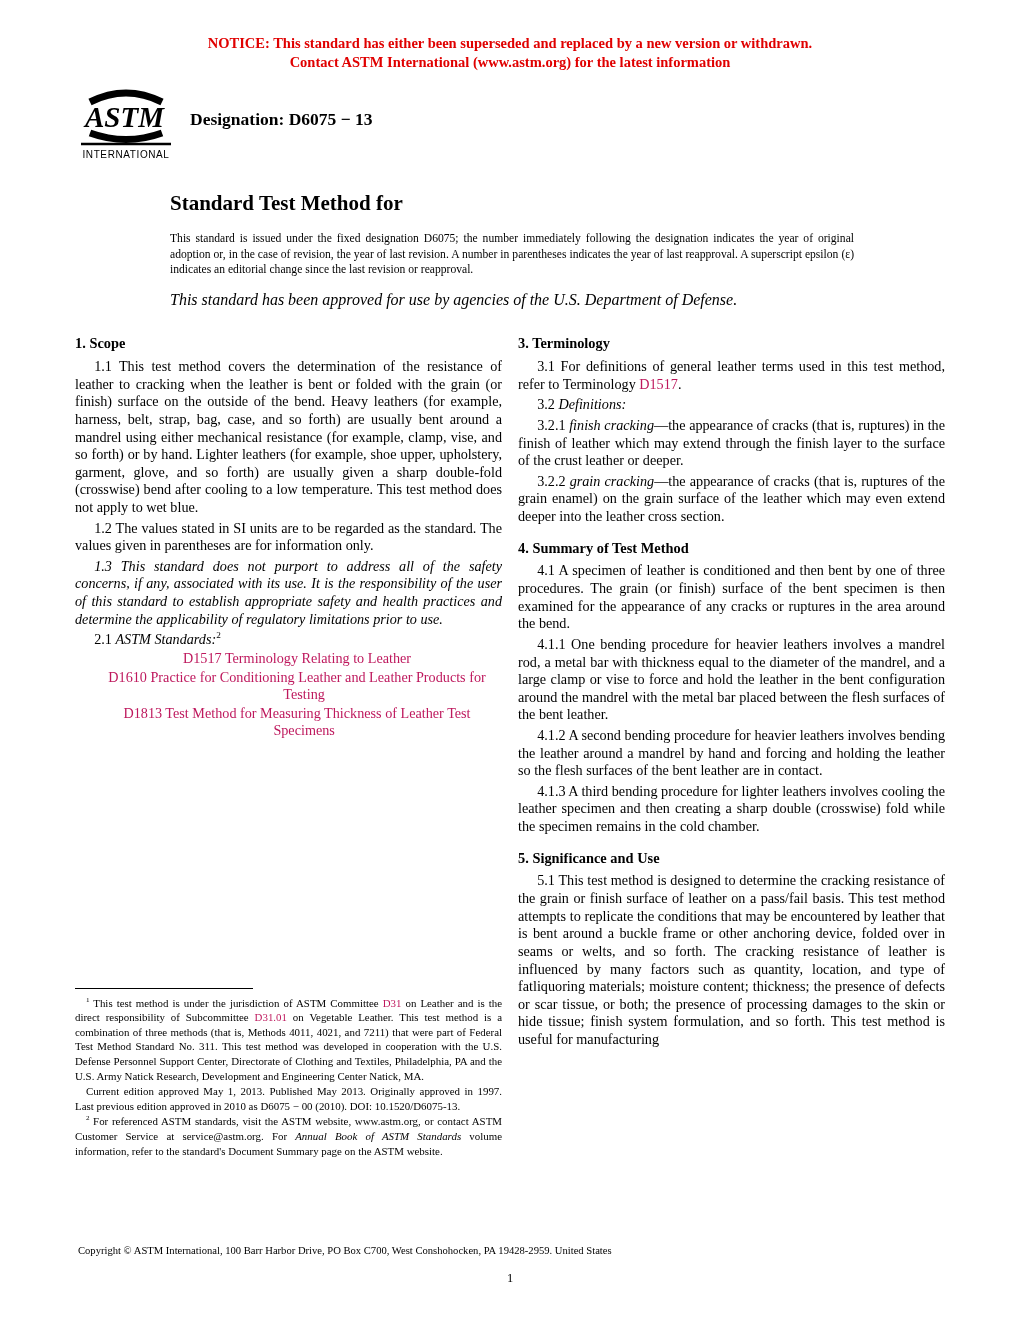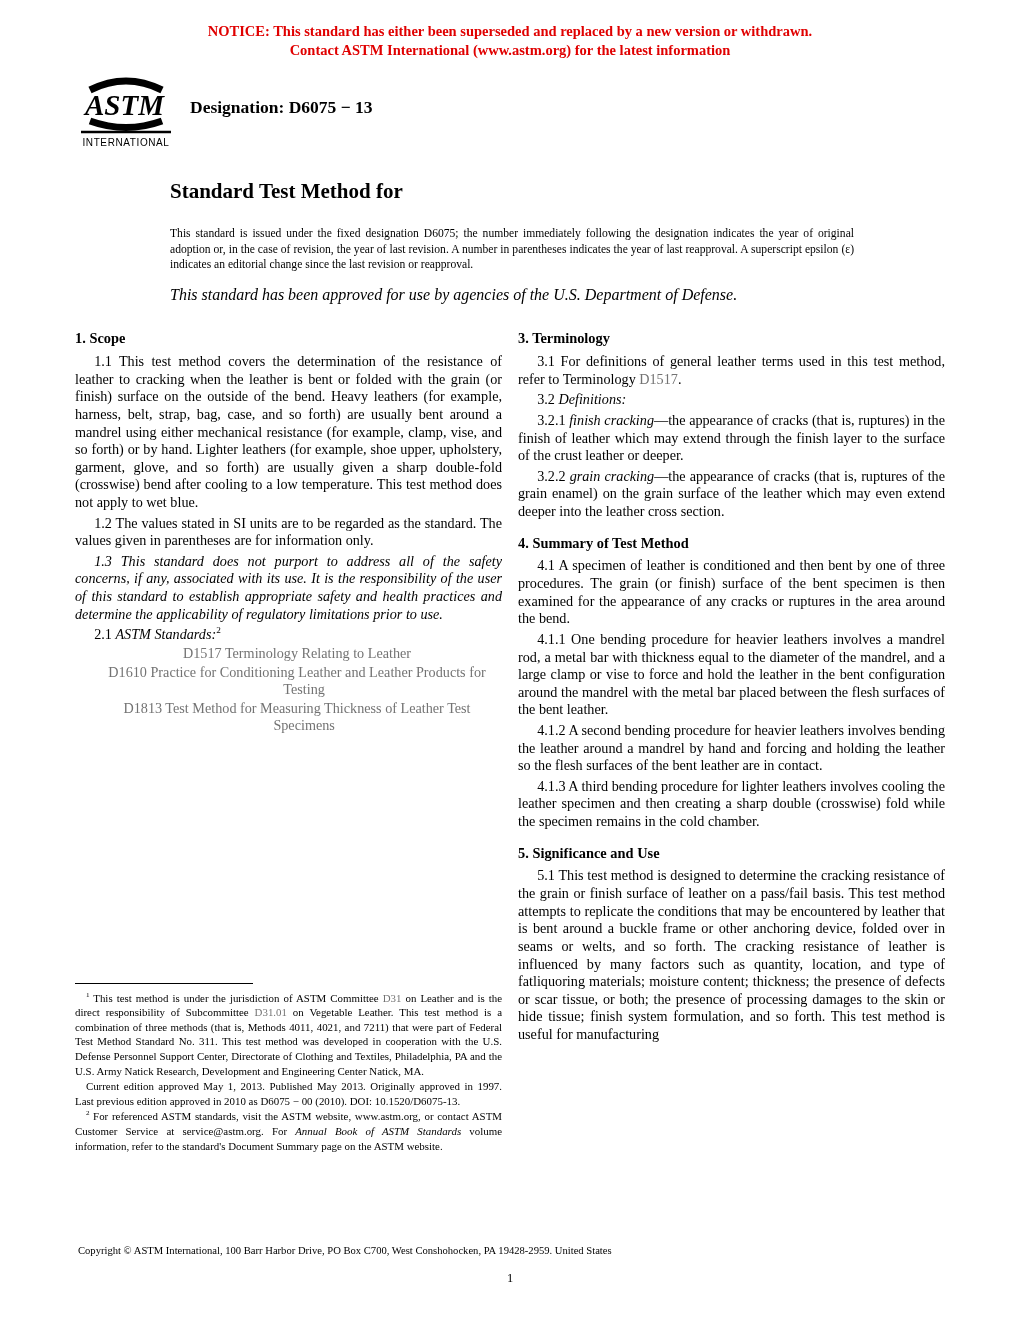--- a/index.html
+++ b/index.html
@@ -1,48 +1,48 @@
 <!DOCTYPE html>
 <html><head>
 <meta charset="utf-8">
 <style>
   * { margin:0; padding:0; box-sizing:border-box; }
   html,body { background:#ffffff; }
   body {
     width:1020px; height:1320px; position:relative; overflow:hidden;
     font-family:"Liberation Serif", serif; color:#000;
   }
-  .page { width:1020px; height:1320px; position:relative; padding-top:22px; }
+  .page { width:1020px; height:1320px; position:relative; padding-top:34px; }
 
   .notice { text-align:center; color:#e00000; font-weight:bold; font-size:14.5px; line-height:1.28; }
 
   .header-row { display:flex; align-items:flex-start; margin:18px 0 0 78px; }
   .logo { width:96px; text-align:center; }
   .logo svg { display:block; margin:0 auto; }
   .logo-sub { font-family:"Liberation Sans", sans-serif; font-size:10px; font-weight:normal; letter-spacing:0.6px; margin-top:2px; }
   .designation { font-size:17.5px; font-weight:bold; margin-left:16px; margin-top:20px; }
 
   .title-block { margin:30px 0 0 170px; font-size:21px; font-weight:bold; line-height:1.3; }
   .title-block sup { font-size:0.62em; }
 
-  .issuance { margin:21px 0 0 170px; width:684px; font-size:11.6px; line-height:1.32; text-align:justify; }
+  .issuance { margin:14px 0 0 170px; width:684px; font-size:11.6px; line-height:1.32; text-align:justify; }
   .dod-note  { margin:14px 0 0 170px; width:684px; font-size:16px; font-style:italic; }
 
   .columns { display:flex; gap:16px; margin:26px 75px 0 75px; min-height:823px; }
   .col { flex:1; font-size:14.2px; line-height:1.24; }
   .col-left { display:flex; flex-direction:column; }
 
   .sec-heading { font-size:14.4px; font-weight:bold; margin:14px 0 5px 0; }
   [data-sections] > .sec-heading:first-child { margin-top:0; }
 
   .par { text-align:justify; text-indent:1.35em; margin-top:3px; }
   .ref-item { text-align:center; text-indent:-1em; padding-left:2.2em; margin-top:1px; }
 
   .italic { font-style:italic; }
-  .link { color:#737373; }
+  .link { color:#be185d; }
   .sup { vertical-align:super; font-size:0.65em; line-height:0; }
 
   .footnote-area { margin-top:auto; padding-top:10px; }
   .fn-rule { width:178px; border-top:1.4px solid #000; margin-bottom:7px; }
   .footnote { font-size:10.9px; line-height:1.34; text-align:justify; text-indent:1em; }
   .footnote + .footnote { margin-top:1px; }
 
   .copyright { position:absolute; left:78px; bottom:64px; font-size:10.6px; }
   .page-num  { position:absolute; left:0; right:0; bottom:34px; text-align:center; font-size:12.5px; }
 </style>

